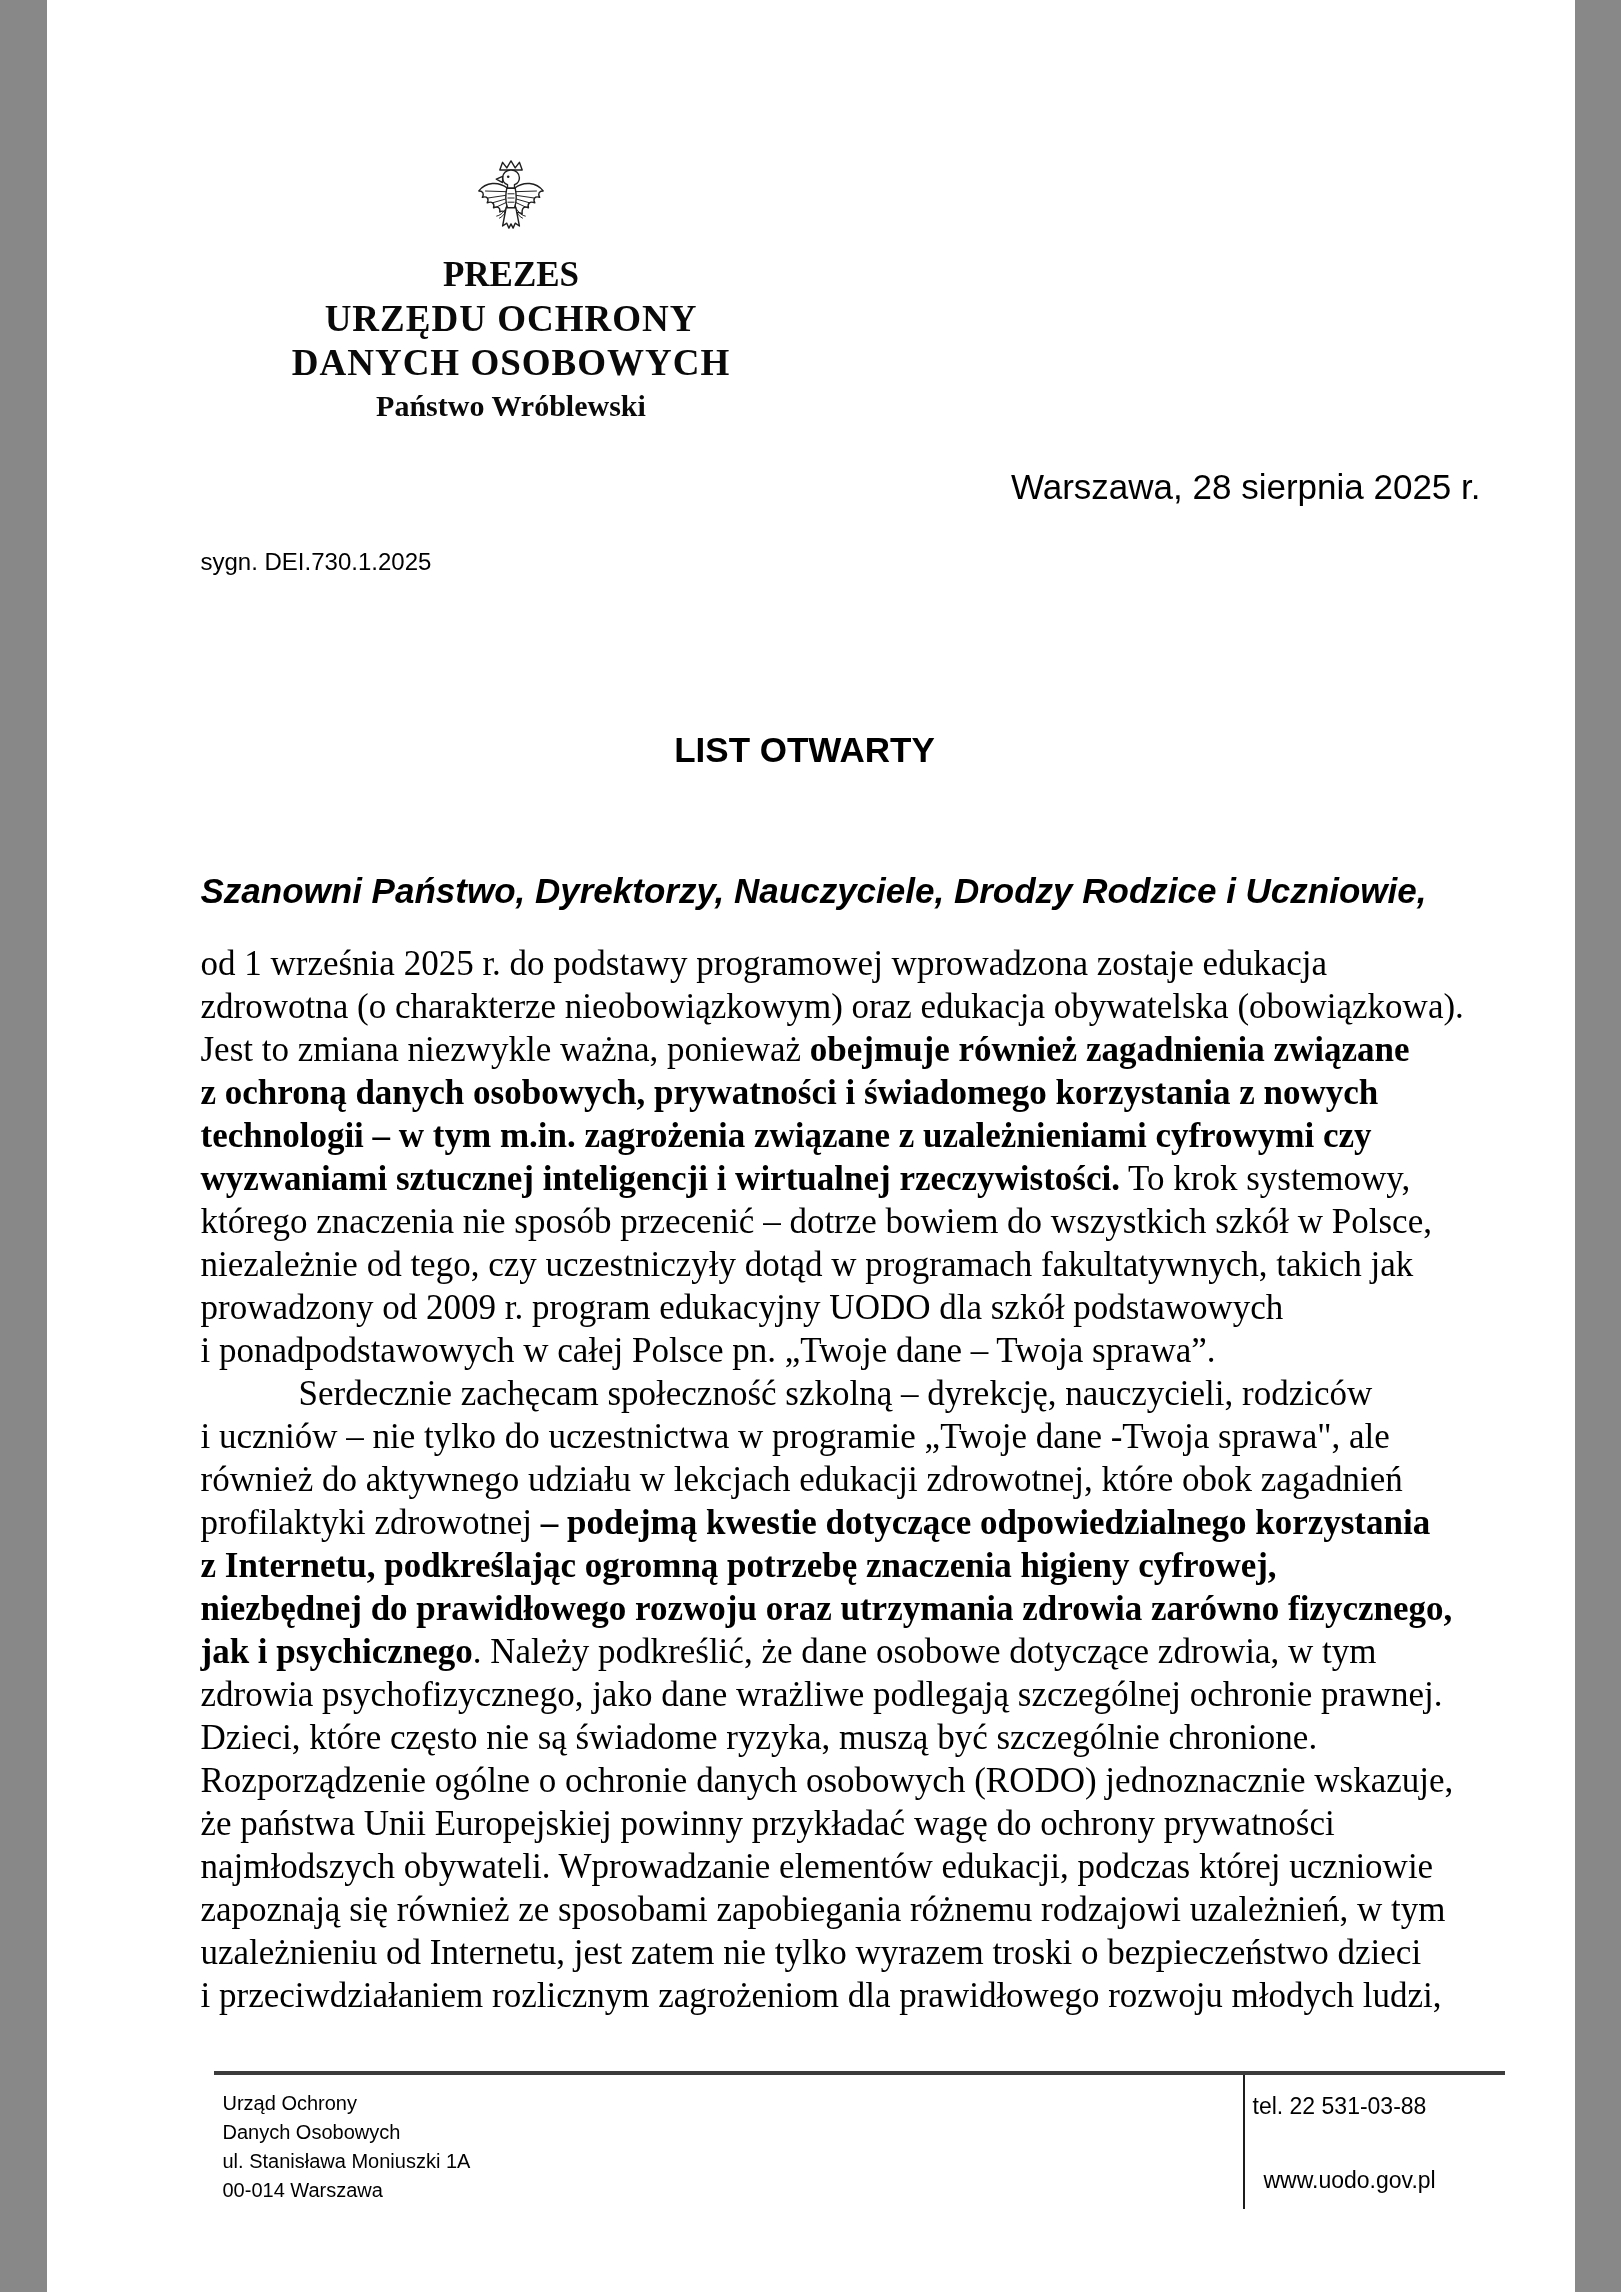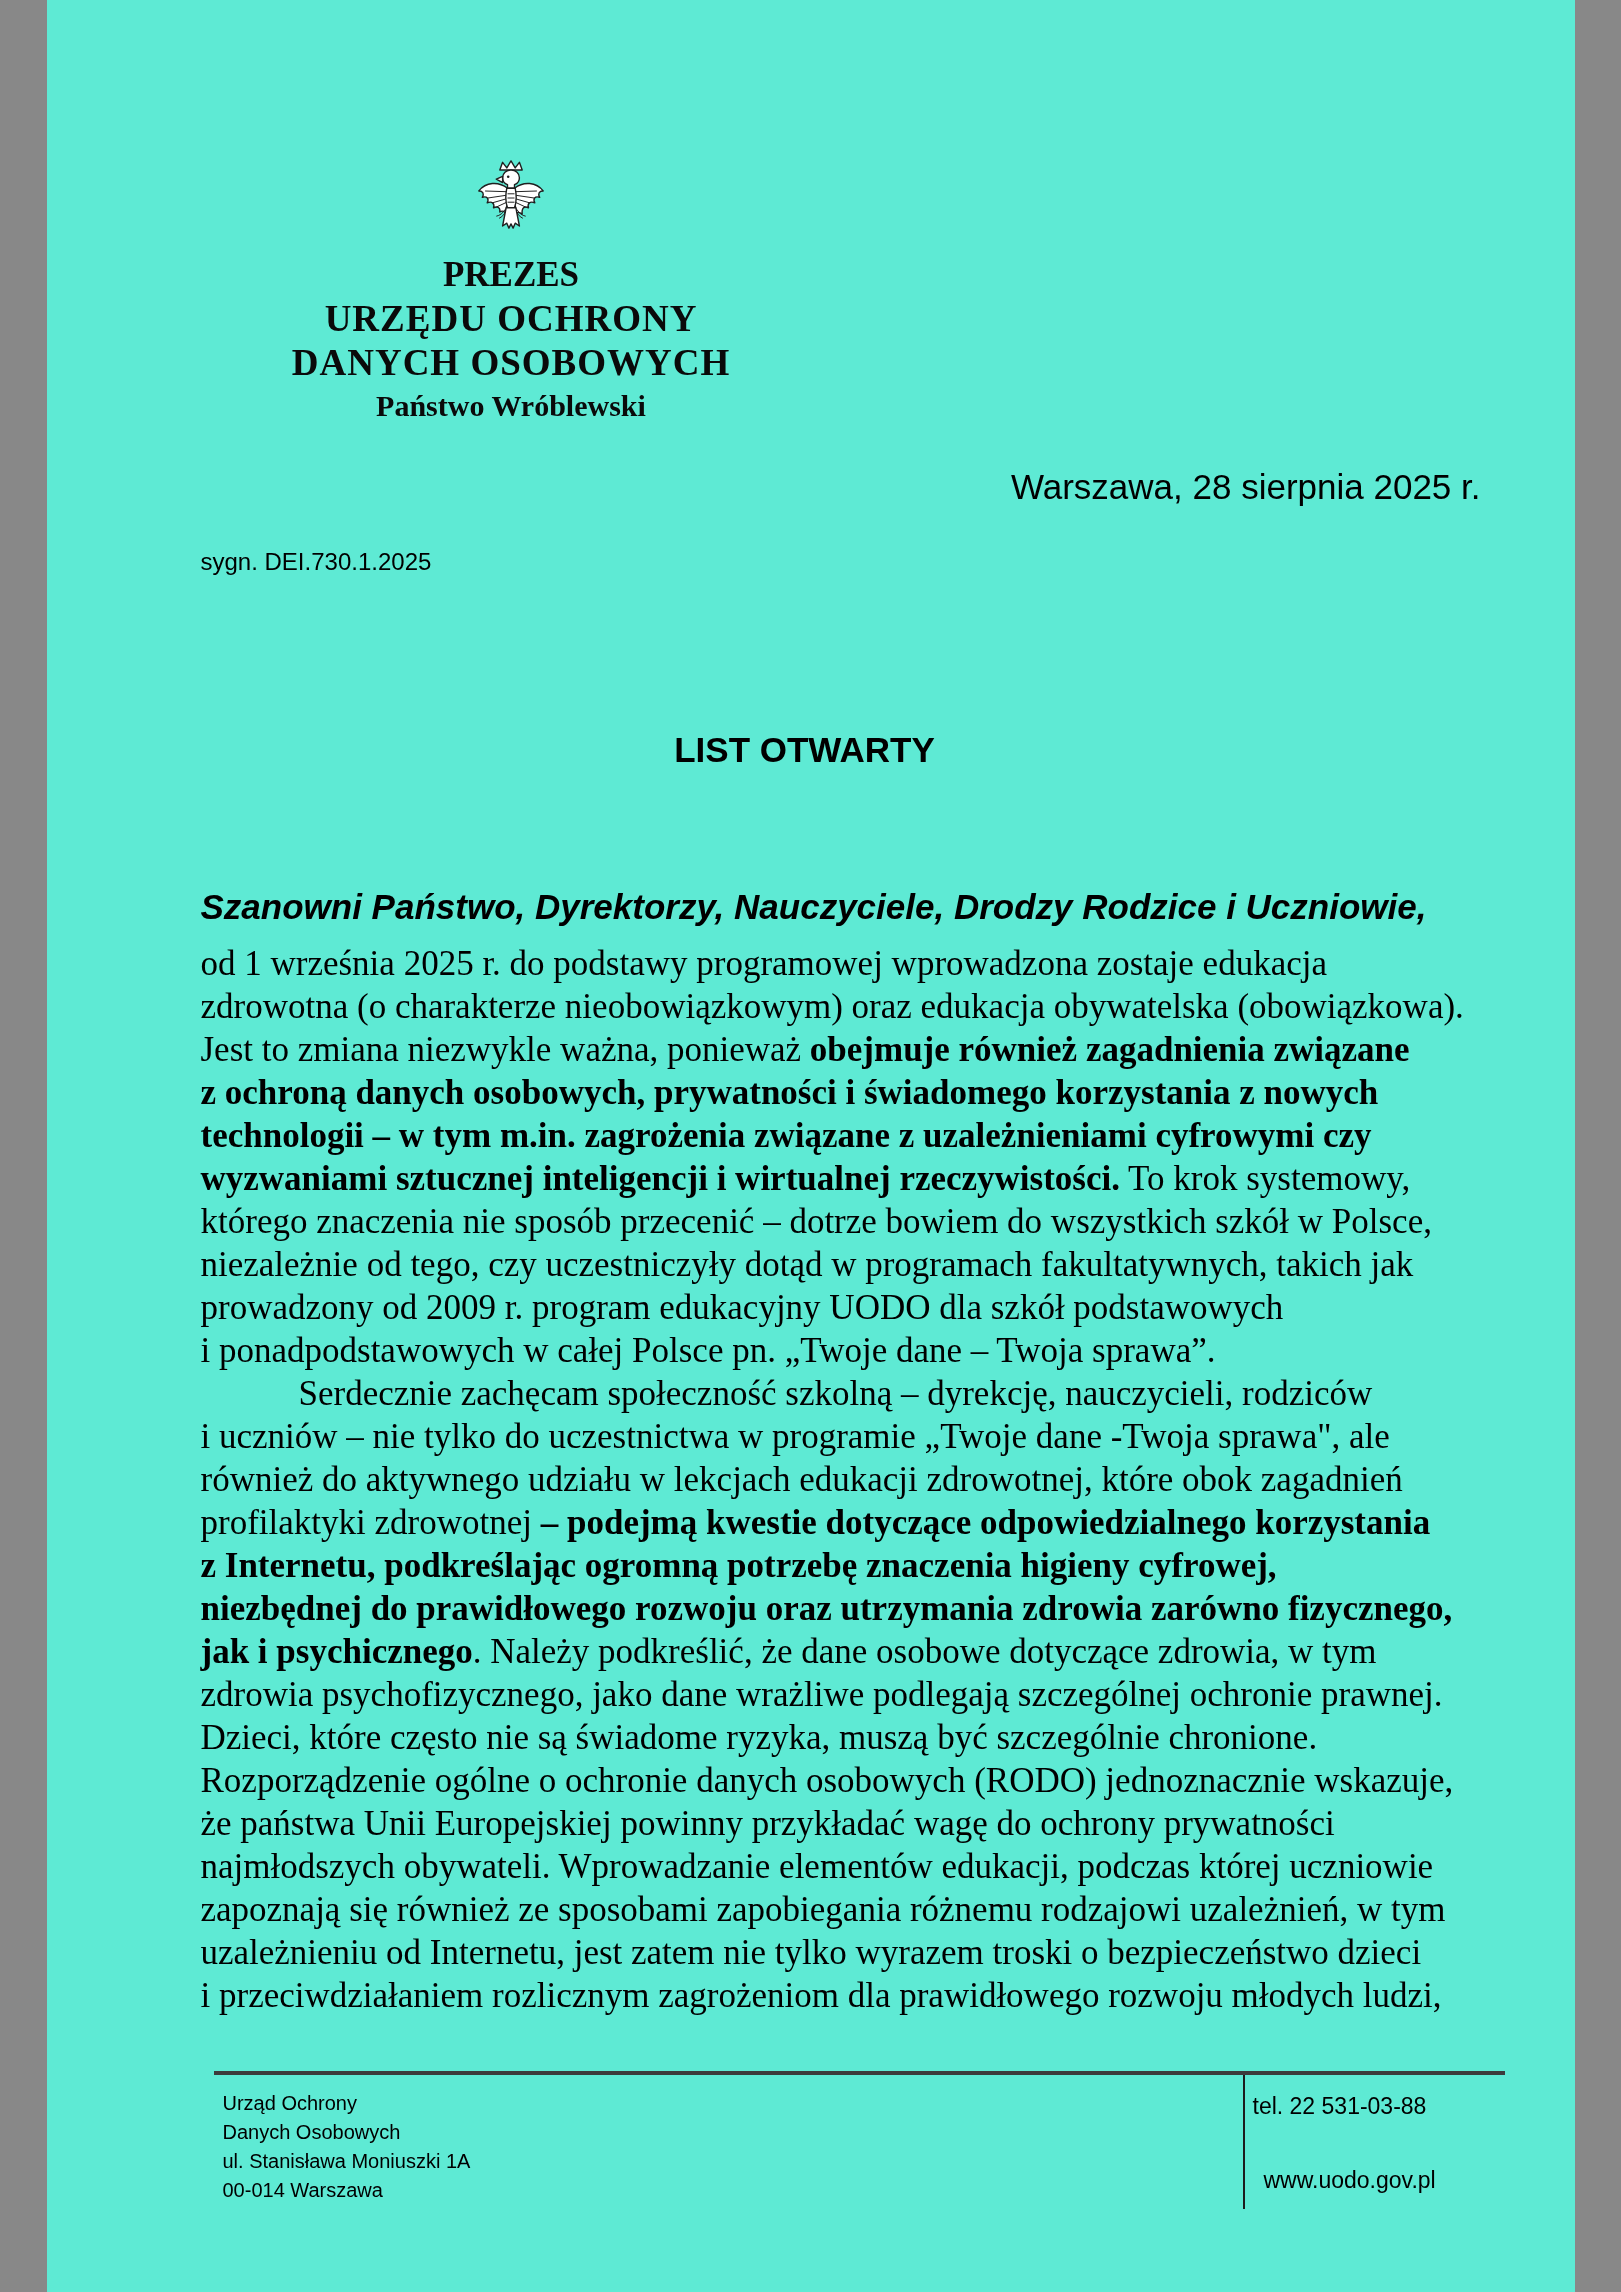--- a/index.html
+++ b/index.html
@@ -1,20 +1,20 @@
 <!DOCTYPE html>
 <html lang="pl"><head>
 <meta charset="utf-8">
 <style>
   html,body{margin:0;padding:0;background:#888;}
   .page{
     position:relative;
     width:1528px;height:2293px;
     margin:0 auto;
-    background:#5eead4;
+    background:#ffffff;
     color:#000;
     font-family:"Liberation Sans", sans-serif;
     overflow:hidden;
   }
   
   .emblem{position:absolute;left:422px;top:157px;width:84px;height:96px;}
   .letterhead{
     position:absolute;left:0;top:253px;width:929px;
     text-align:center;
     font-family:"Liberation Serif", serif;
@@ -33,21 +33,21 @@
     position:absolute;left:154px;top:542px;
     font-size:24px;line-height:39px;
   }
   
   .doc-heading{
     position:absolute;left:154px;top:730px;width:1208px;
     text-align:center;font-size:35px;font-weight:bold;line-height:39px;
   }
   .salutation{
     position:absolute;left:154px;top:870px;
-    font-size:35px;font-weight:bold;font-style:italic;line-height:41px;margin-top:16px;
+    font-size:35px;font-weight:bold;font-style:italic;line-height:41px;
   }
   
   .letter-body{
     position:absolute;left:154px;top:942px;width:1313px;
     font-size:35px;line-height:43px;
   }
   .body-line{white-space:nowrap;height:43px;font-family:Liberation Serif, serif;}
   .body-line.indent{padding-left:98px;}
   .body-line .bold{font-weight:bold;}
   

